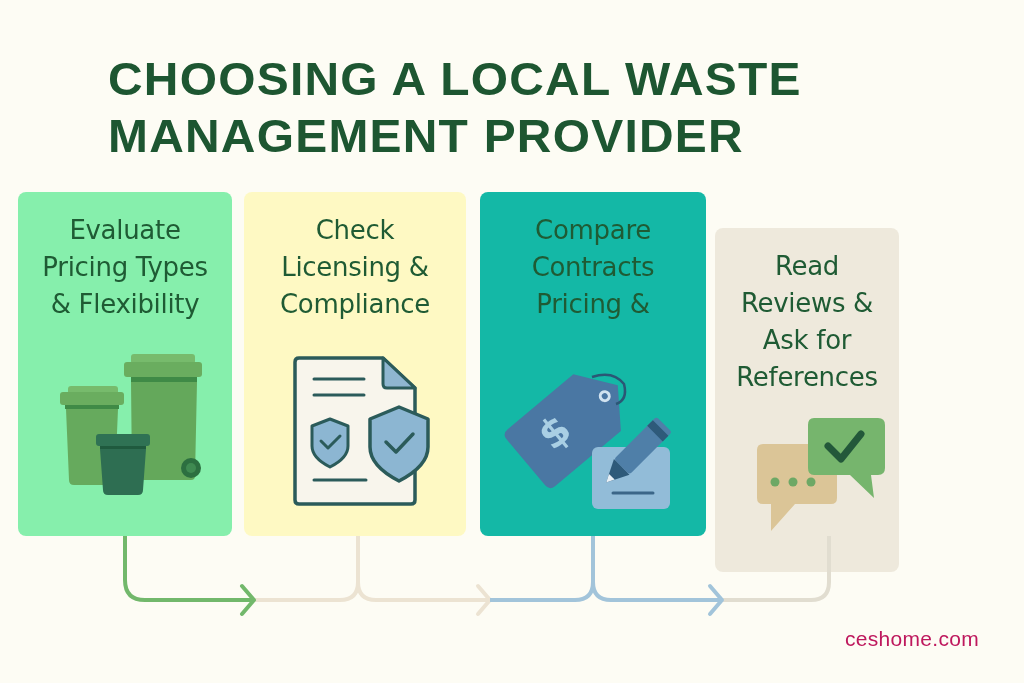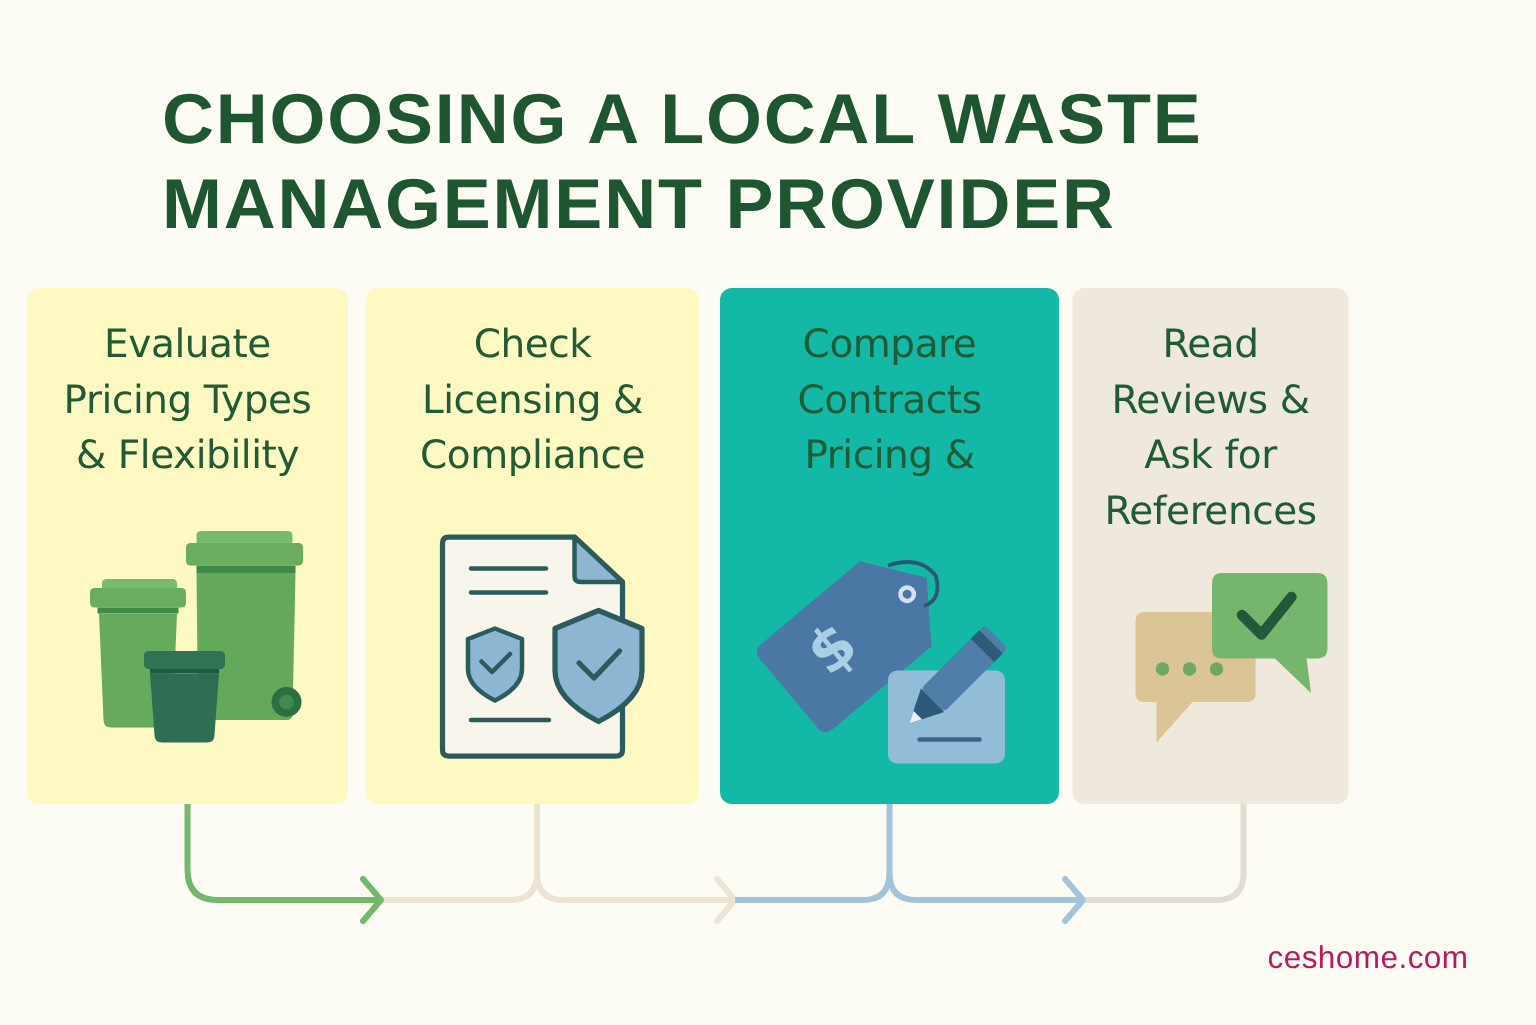--- a/index.html
+++ b/index.html
@@ -30,24 +30,24 @@
     text-align: center;
     font-family: "DejaVu Sans", sans-serif;
     font-weight: 500;
     font-size: 26px;
     line-height: 37px;
     color: #1f5b34;
     letter-spacing: -0.3px;
   }
   .card .label span { display: block; }
   .card svg.icon { position: absolute; }
-  #card1 { left: 18px; width: 214px; background: #fef9c3; }
+  #card1 { left: 18px; width: 214px; background: #86efac; }
   #card2 { left: 244px; width: 222px; background: #fef9c3; }
   #card3 { left: 480px; width: 226px; background: #14b8a6; }
-  #card4 { left: 715px; width: 184px; background: #eee9dc; }
+  #card4 { left: 715px; width: 184px; background: #eee9dc; margin-top: 36px; }
   .flow { position: absolute; left: 0; top: 530px; }
   .watermark {
     position: absolute; left: 845px; top: 627px;
     font-family: "Liberation Sans", sans-serif;
     font-size: 21px; color: #be185d; letter-spacing: 0.3px;
   }
 </style>
 </head>
 <body>
 

